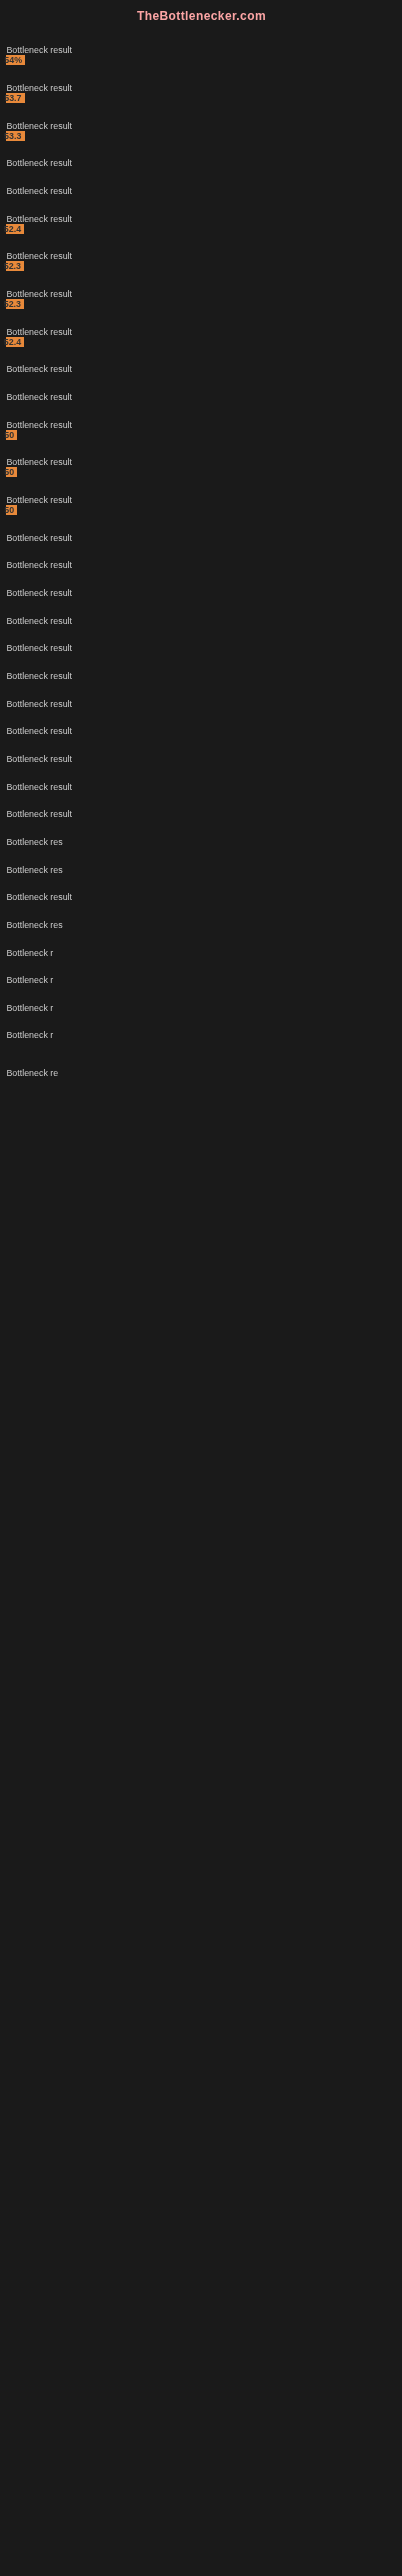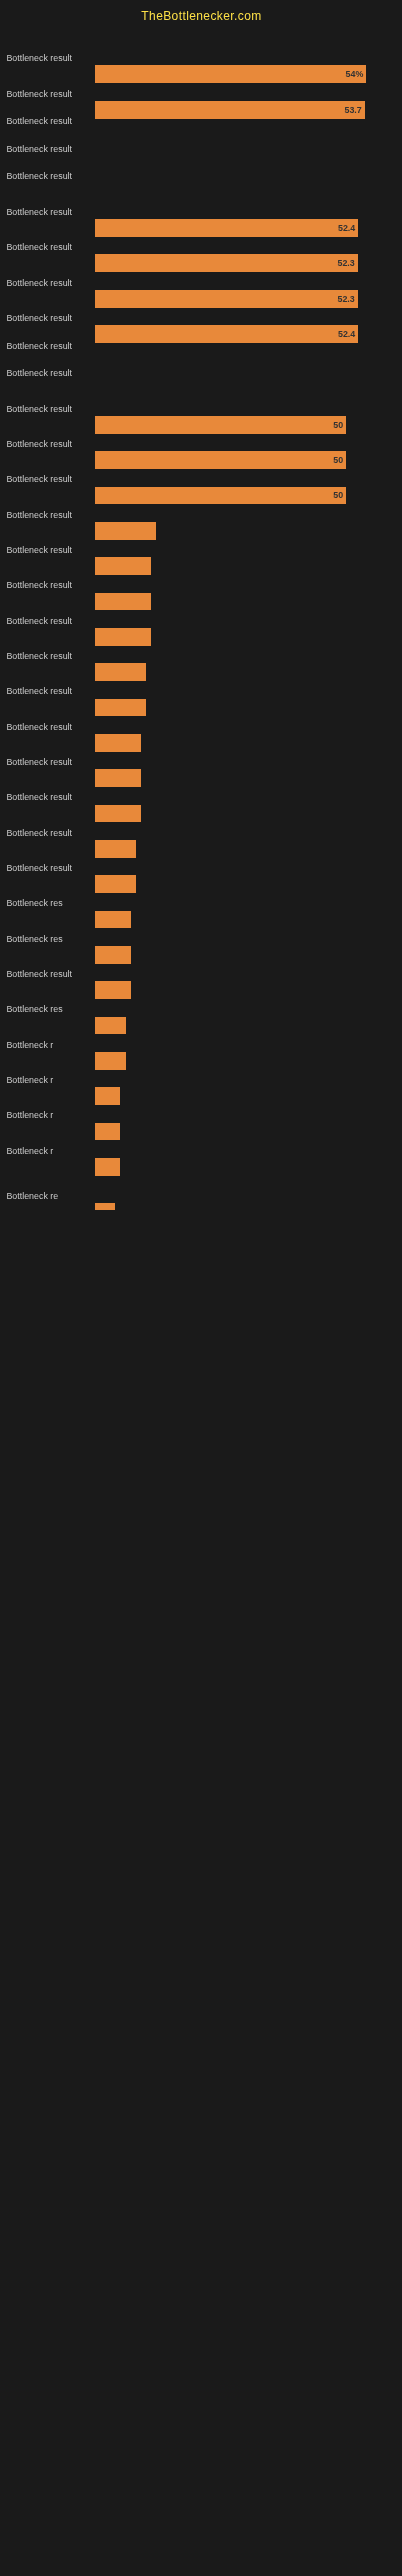--- a/index.html
+++ b/index.html
@@ -12,33 +12,35 @@
       background: #1a1a1a;
       font-family: Arial, sans-serif;
       color: #333;
     }
     .header {
       background: #1a1a1a;
       text-align: center;
       padding: 8px 0 4.8px 0;
     }
     .header-title {
-      color: #fde047;
+      color: #fca5a5;
       font-size: 12px;
       letter-spacing: 0.4px;
+      font-weight: bold;
     }
     .chart-container {
       background: #1a1a1a;
       padding: 4.8px 0;
     }
     .bar-row {
       display: flex;
-      align-items: flex-end;
+      align-items: flex-start;
       margin-bottom: 1.6px;
       padding: 3.2px 6.4px;
+      flex-direction: column;
     }
     .bar-label {
       color: #ccc;
       font-size: 8.9px;
       width: 89px;
       min-width: 89px;
       white-space: nowrap;
       overflow: hidden;
     }
     .bar-wrapper {
@@ -46,21 +48,20 @@
       height: 17.7px;
       position: relative;
     }
     .bar-fill {
       height: 100%;
       background: #e8893a;
       display: flex;
       align-items: center;
       justify-content: flex-end;
       padding-right: 3.2px;
-      margin-top: 20px;
     }
     .bar-value {
       color: #333;
       font-size: 8.9px;
       font-weight: bold;
       white-space: nowrap;
     }
     .spacer {
       height: 9.7px;
     }
@@ -87,20 +88,25 @@
       <div class="bar-label">Bottleneck result</div>
       <div class="bar-wrapper">
         <div class="bar-fill" style="width: 89.5%;">
           <span class="bar-value">53.7</span>
         </div>
       </div>
     </div>
     <div class="spacer"></div>
     <div class="bar-row">
       <div class="bar-label">Bottleneck result</div>
+      <div class="bar-wrapper">
+        <div class="bar-fill" style="width: 88.8333%;">
+          <span class="bar-value">53.3</span>
+        </div>
+      </div>
     </div>
     <div class="spacer"></div>
     <div class="bar-row">
       <div class="bar-label">Bottleneck result</div>
     </div>
     <div class="spacer"></div>
     <div class="bar-row">
       <div class="bar-label">Bottleneck result</div>
     </div>
     <div class="spacer"></div>

